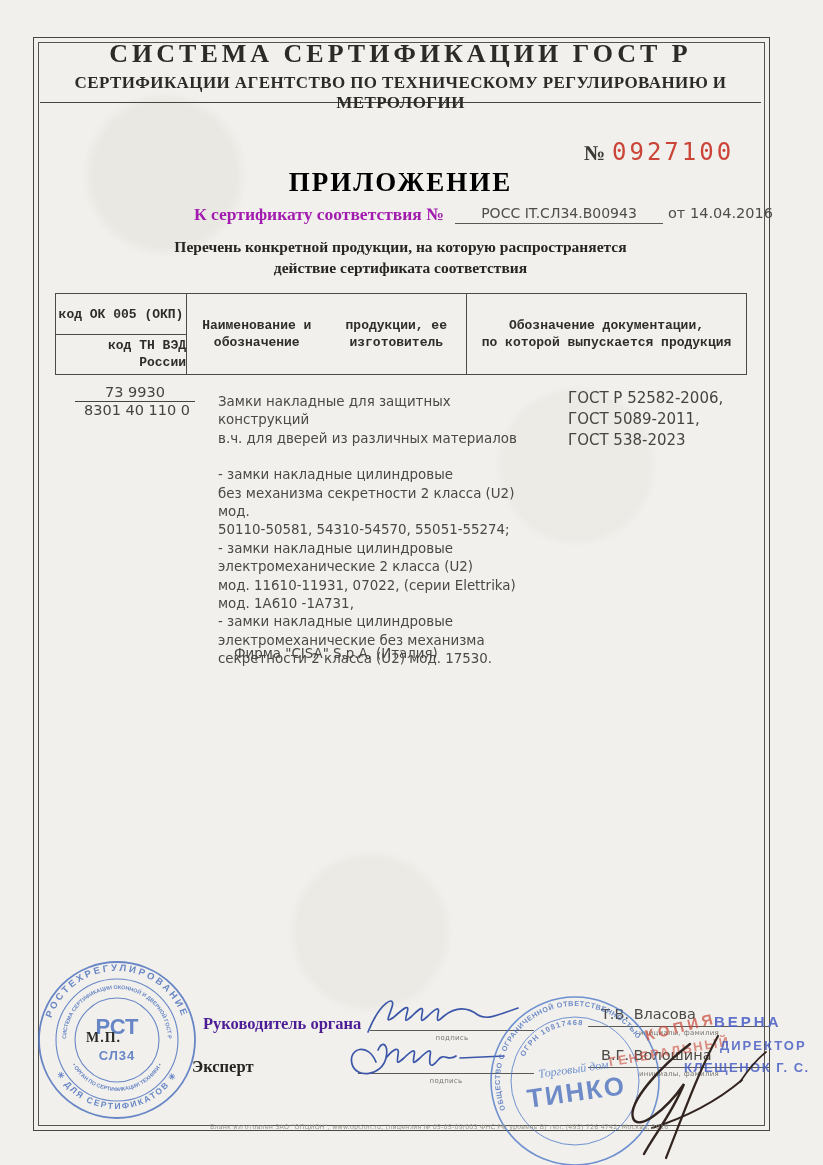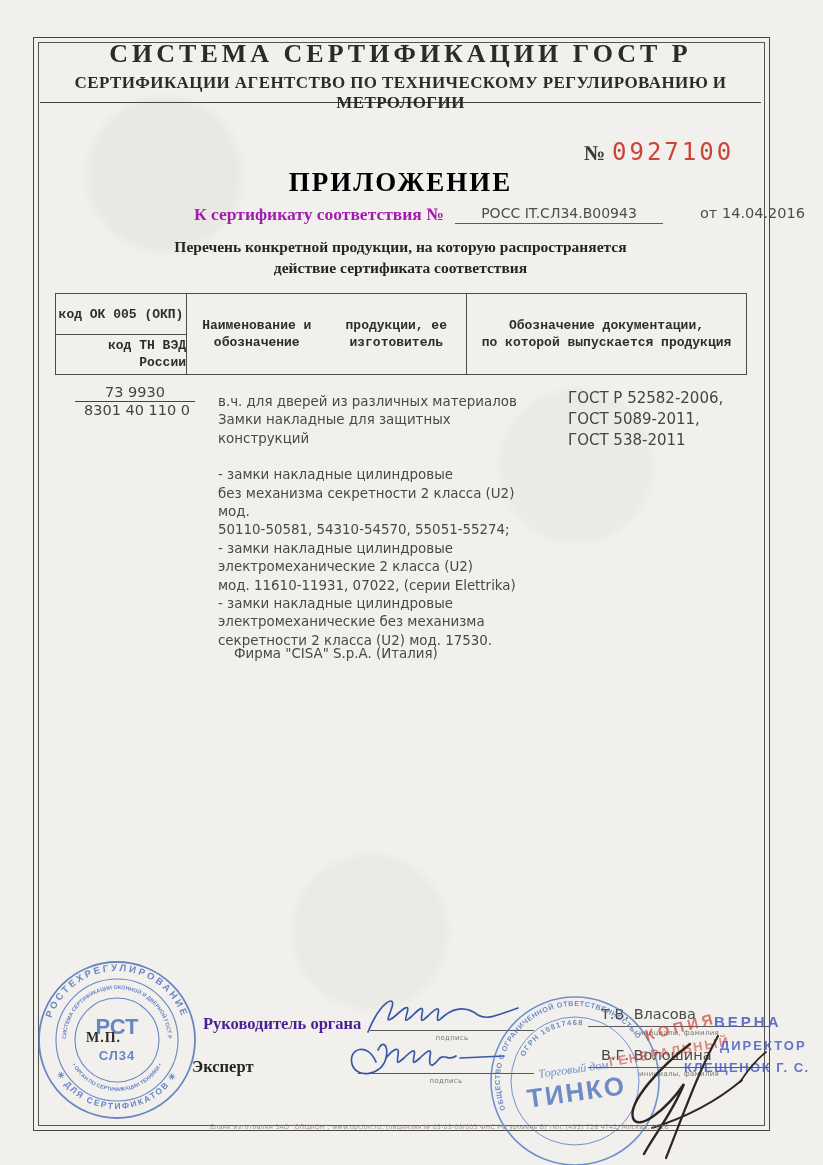--- a/index.html
+++ b/index.html
@@ -17,21 +17,21 @@
   
   .hdr{left:40px;top:28px;width:721px;height:74px;border-bottom:1.4px solid #46453f;text-align:center;}
   .hdr-title{margin-top:11px;font-size:26px;font-weight:bold;letter-spacing:4px;color:#2c2b27;}
   .hdr-sub{margin-top:4px;font-size:17px;font-weight:bold;letter-spacing:.4px;color:#2c2b27;}
   .num-label{left:584px;top:141px;font-size:21px;font-weight:bold;color:#3a3935;}
   .num-value{left:612px;top:138px;font-family:"DejaVu Sans Mono",monospace;font-size:24px;letter-spacing:3px;color:#cb4437;}
   .doc-title{left:33px;top:167px;width:735px;text-align:center;font-size:27px;font-weight:bold;letter-spacing:2px;color:#000000;}
   .cert-label{left:194px;top:204px;font-size:17.5px;font-weight:bold;color:#a21caf;}
   .cert-num{left:455px;top:205px;width:208px;text-align:center;font-family:"DejaVu Sans",sans-serif;
             font-size:14px;color:#4e4d49;border-bottom:1.2px solid #5a5955;padding-bottom:2px;}
-  .cert-date{left:668px;top:205px;font-family:"DejaVu Sans",sans-serif;font-size:14.5px;color:#4e4d49;margin-left:32px;}
+  .cert-date{left:668px;top:205px;font-family:"DejaVu Sans",sans-serif;font-size:14.5px;color:#4e4d49;}
   .list-h1{left:33px;top:238px;width:735px;text-align:center;font-size:15.5px;font-weight:bold;color:#262522;}
   .list-h2{left:33px;top:259px;width:735px;text-align:center;font-size:15.5px;font-weight:bold;color:#262522;}
   
   .tbl{left:55px;top:293px;width:690px;height:80px;border:1.3px solid #4c4b45;font-family:Liberation Mono, monospace;}
   .tbl .c1{position:absolute;left:0;top:0;width:130px;height:100%;border-right:1.3px solid #4c4b45;}
   .tbl .c1r1{position:absolute;left:0;top:0;width:100%;height:40px;border-bottom:1.3px solid #4c4b45;
              display:flex;align-items:center;justify-content:center;}
   .tbl .c1r2{position:absolute;left:0;top:40px;width:100%;height:40px;display:flex;align-items:center;justify-content:center;text-align:right;}
   .tbl .c2{position:absolute;left:131px;top:0;width:279px;height:100%;border-right:1.3px solid #4c4b45;
            display:flex;flex-direction:row;align-items:center;justify-content:center;}
@@ -112,38 +112,39 @@
   <div class="c3">
     <div class="th">Обозначение документации,</div>
     <div class="th">по которой выпускается продукция</div>
   </div>
 </div>
 
 <div class="abs okp">73 9930</div>
 <div class="abs tnved">8301 40  110 0</div>
 
 <div class="abs desc">
+  <div>Замки накладные для защитных конструкций</div>
   <div>в.ч. для дверей из различных материалов</div>
-  <div>Замки накладные для защитных конструкций</div>
   <div class="gap">- замки накладные цилиндровые</div>
   <div>без механизма секретности 2 класса (U2) мод.</div>
   <div>50110-50581, 54310-54570, 55051-55274;</div>
   <div>- замки накладные цилиндровые</div>
   <div>электромеханические  2 класса (U2)</div>
   <div>мод. 11610-11931, 07022, (серии Elettrika)</div>
+  <div>мод. 1А610 -1А731,</div>
   <div>- замки накладные цилиндровые</div>
   <div>электромеханические без механизма</div>
   <div>секретности  2 класса (U2) мод. 17530.</div>
 </div>
 <div class="abs maker">Фирма "CISA" S.p.A. (Италия)</div>
 
 <div class="abs stds">
   <div>ГОСТ Р 52582-2006,</div>
   <div>ГОСТ 5089-2011,</div>
-  <div>ГОСТ 538-2011</div>
+  <div>ГОСТ 538-2023</div>
 </div>
 
 <div class="abs mp">М.П.</div>
 <div class="abs role1">Руководитель органа</div>
 <div class="abs sig-line1"></div>
 <div class="abs cap cap-s1">подпись</div>
 <div class="abs name1">Т.В. Власова</div>
 <div class="abs name-line1"></div>
 <div class="abs cap cap-n1">инициалы, фамилия</div>
 

